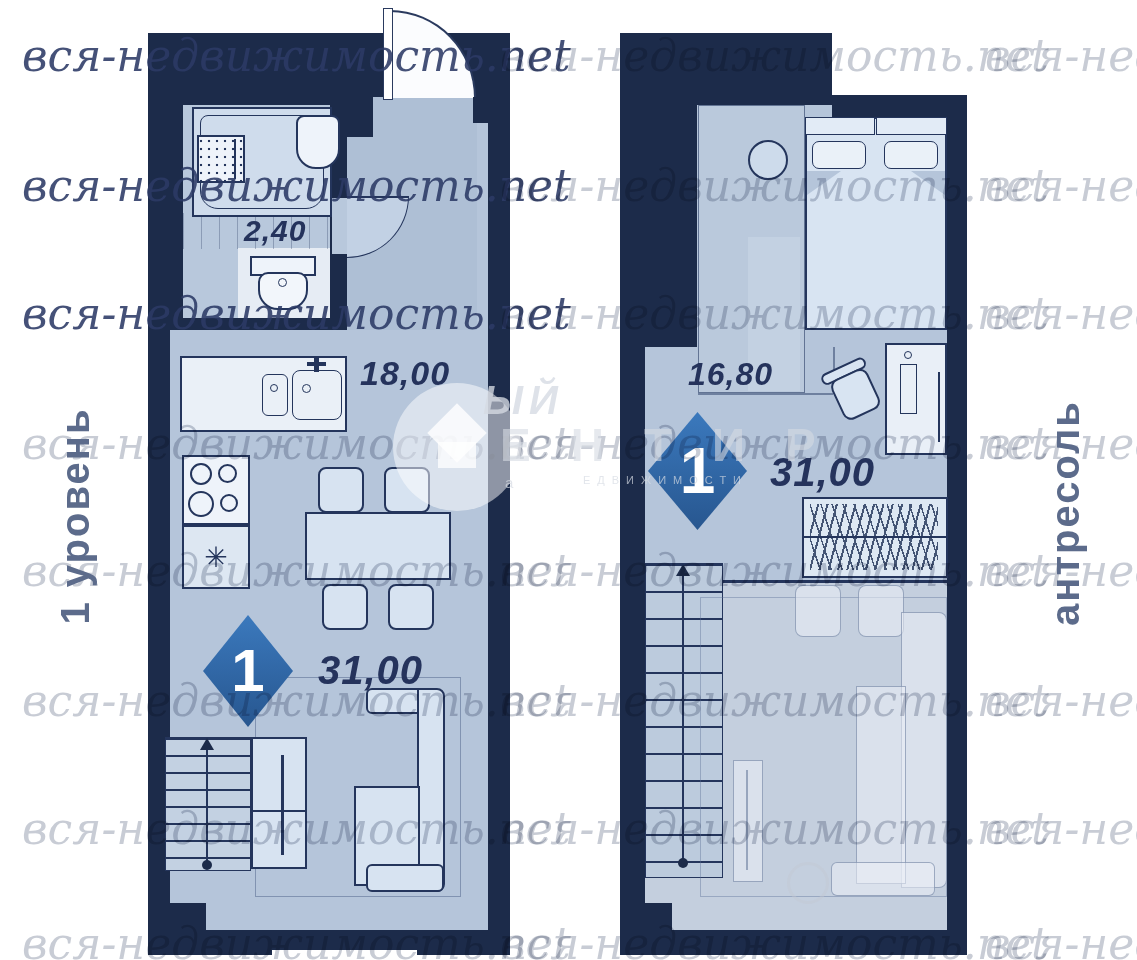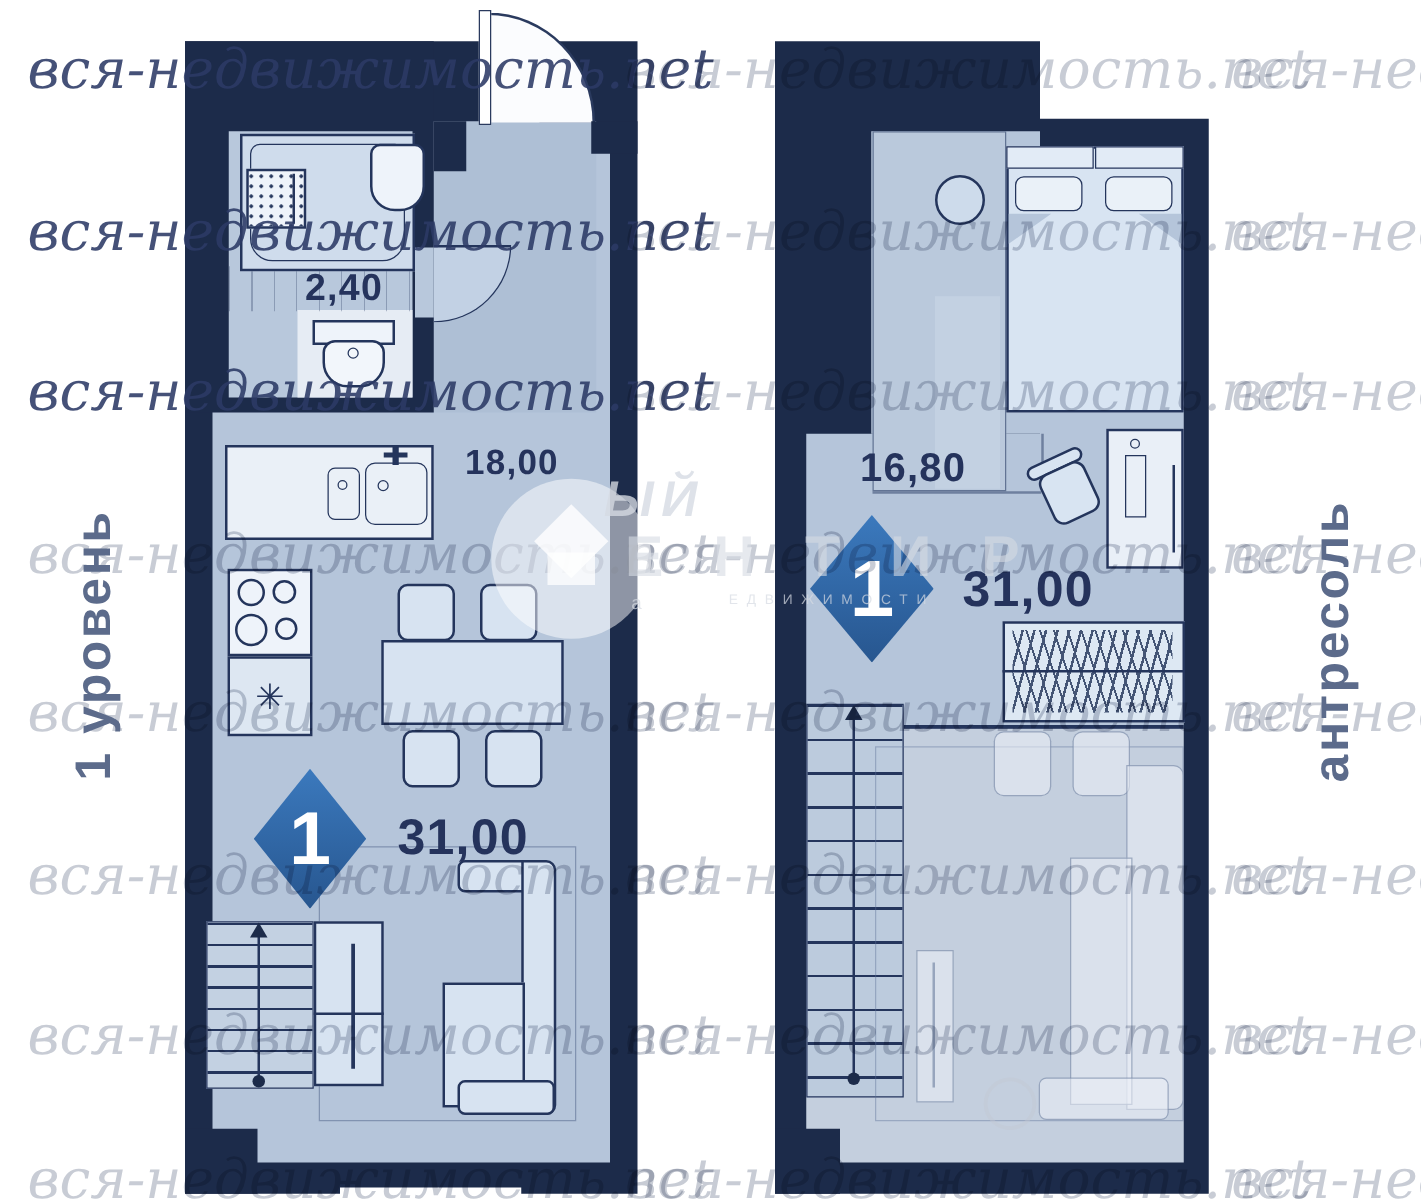--- a/index.html
+++ b/index.html
@@ -5,21 +5,21 @@
   html,body{margin:0;padding:0;background:#ffffff;}
   #stage{position:relative;width:1137px;height:960px;background:#ffffff;overflow:hidden;
          font-family:"Liberation Sans",sans-serif;}
   .abs{position:absolute;}
   .w{position:absolute;background:#1c2b4a;}
   .f{position:absolute;background:#b5c5da;}
   .fur{position:absolute;background:#d7e3f1;border:2px solid #24355c;box-sizing:border-box;}
   .fur-w{position:absolute;background:#eef3fa;border:2px solid #24355c;box-sizing:border-box;}
   .thin{position:absolute;border:1px solid rgba(45,65,110,.38);box-sizing:border-box;}
   .line{position:absolute;background:#24355c;}
-  .area-label{position:absolute;color:#25335c;font-weight:bold;letter-spacing:1px;}
+  .area-label{position:absolute;color:#25335c;font-weight:bold;letter-spacing:1px;font-style:italic;}
   .badge{position:absolute;background:linear-gradient(180deg,#3b79bd,#27568f);
          clip-path:polygon(50% 0,100% 50%,50% 100%,0 50%);
          color:#ffffff;font-weight:bold;text-align:center;}
   .wm{position:absolute;font-family:"DejaVu Serif",serif;font-style:italic;font-size:44px;
       white-space:nowrap;pointer-events:none;}
   .wm-d{color:#2c3a66;opacity:.88;}
   .wm-g{color:#9aa2b2;mix-blend-mode:multiply;opacity:.55;}
   .side-label{position:absolute;width:260px;height:44px;text-align:center;color:#5c6b8b;
       font-weight:bold;font-size:40px;letter-spacing:2px;transform:rotate(-90deg);}
   .ghost{position:absolute;border:1.5px solid rgba(96,116,152,.55);background:rgba(236,241,248,.55);box-sizing:border-box;}
@@ -107,21 +107,21 @@
 
     <div class="fur" style="left:366px;top:688px;width:72px;height:26px;border-radius:6px;"></div>
     <div class="fur" style="left:417px;top:688px;width:28px;height:204px;border-radius:0 8px 8px 0;"></div>
     <div class="fur" style="left:354px;top:786px;width:66px;height:100px;"></div>
     <div class="fur" style="left:366px;top:864px;width:78px;height:28px;border-radius:6px;"></div>
 
     <div class="w" style="left:148px;top:903px;width:58px;height:52px;"></div>
     <div class="abs" style="left:272px;top:950px;width:145px;height:10px;background:#ffffff;"></div>
 
     <div class="area-label" style="left:244px;top:214px;font-size:30px;">2,40</div>
-    <div class="area-label" style="left:372px;top:354px;font-size:28px;text-align:right;">18,00</div>
+    <div class="area-label" style="left:360px;top:354px;font-size:34px;text-align:right;">18,00</div>
     <div class="badge" style="left:203px;top:615px;width:90px;height:112px;font-size:60px;line-height:112px;">1</div>
     <div class="area-label" style="left:318px;top:648px;font-size:40px;">31,00</div>
   </div>
 
   <div class="abs" style="left:0;top:0;width:1137px;height:960px;">
     <div class="w" style="left:620px;top:33px;width:212px;height:922px;"></div>
     <div class="w" style="left:832px;top:95px;width:135px;height:860px;"></div>
 
     <div class="f" style="left:697px;top:105px;width:135px;height:242px;"></div>
     <div class="f" style="left:832px;top:117px;width:115px;height:466px;"></div>

